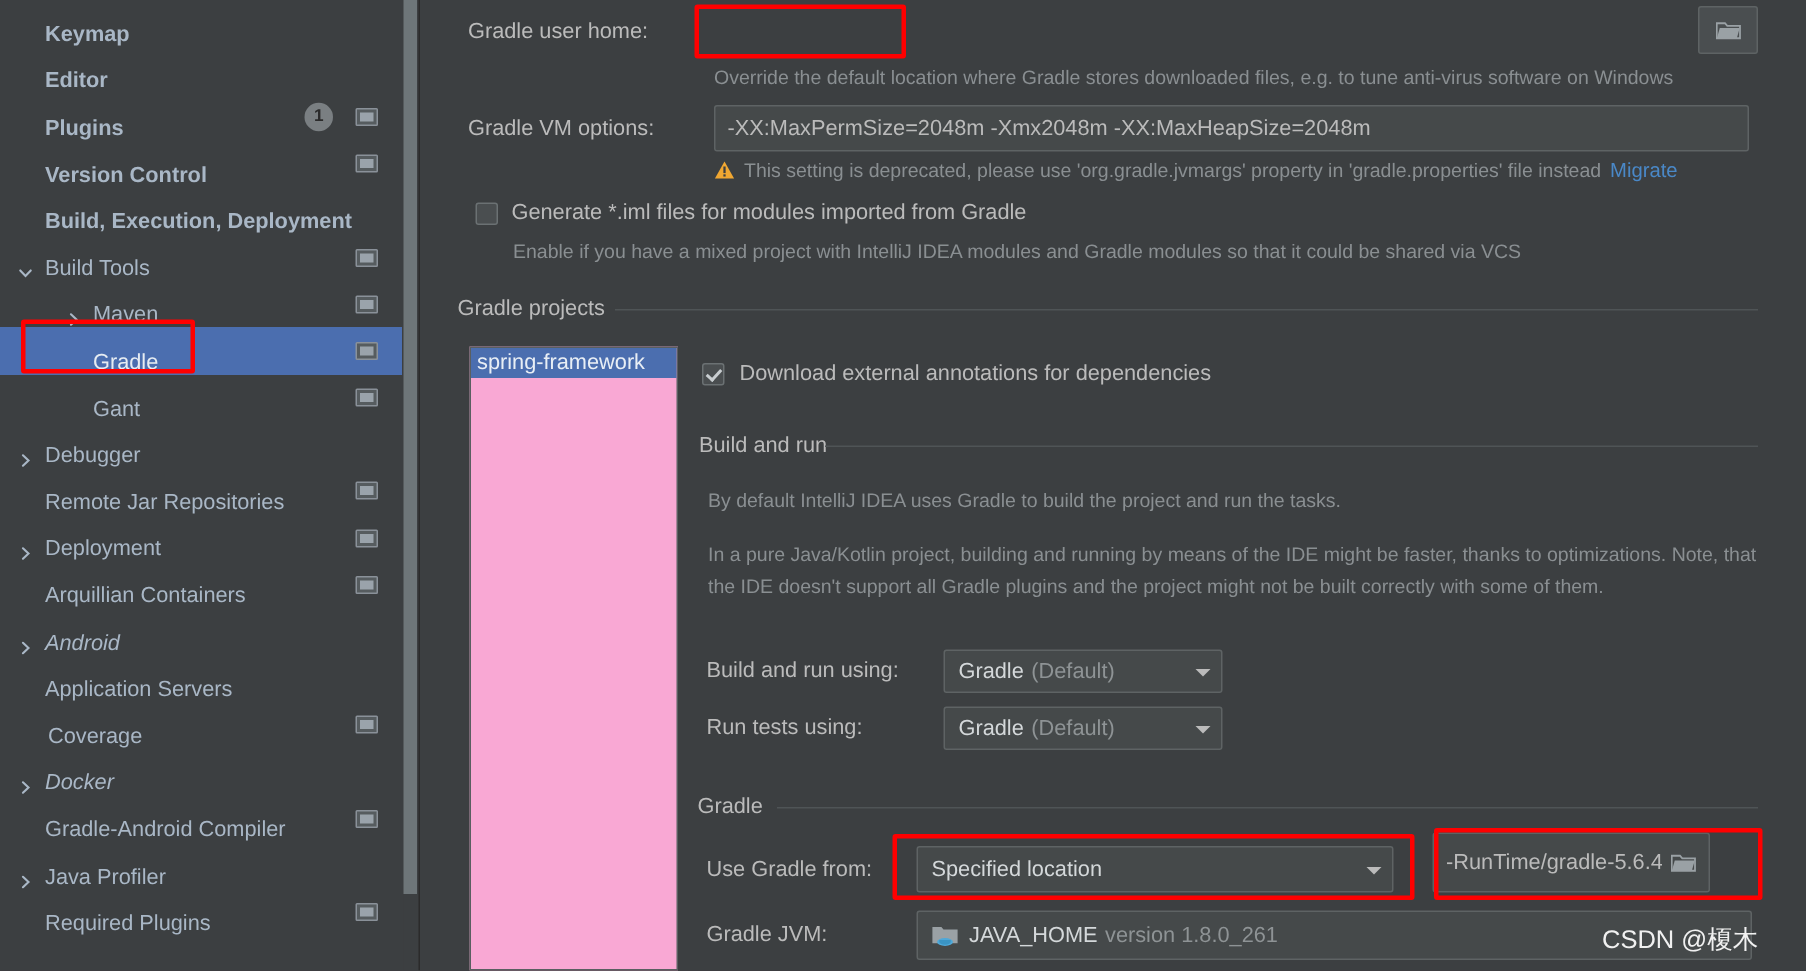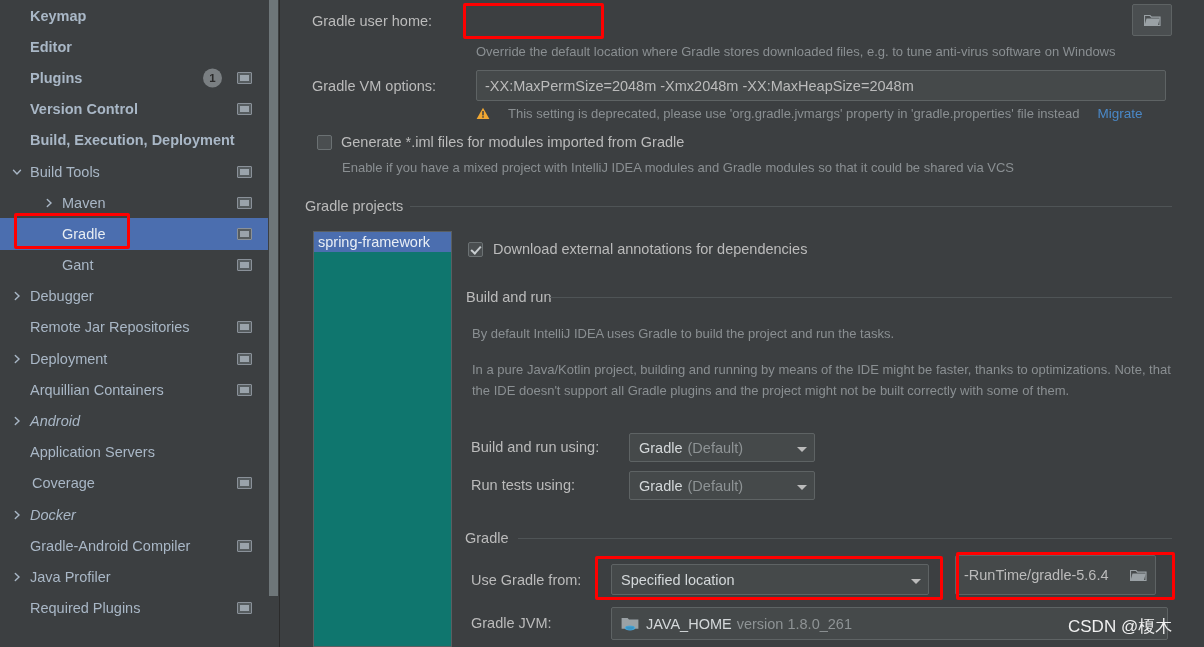--- a/index.html
+++ b/index.html
@@ -10,21 +10,21 @@
     overflow: hidden;
   }
   #root { position: relative; width: 1204px; height: 647px; }
 
   
   #sidebar {
     position: absolute; left: 0; top: 0; width: 268px; height: 647px;
     background: #3c3f41; overflow: hidden;
   }
   .side-row {
-    position: relative; height: 31.2px; display: flex; align-items: center;
+    position: relative; height: 31.2px; display: flex; align-items: flex-end;
     color: #a9b7c6; font-size: 14.5px; white-space: nowrap;
   }
   .side-row.bold { font-weight: bold; color: #bbbbbb; }
   .side-row.selected { background: #4b6eaf; }
   .side-row.selected .side-label { color: #e6ecf2; }
   .side-label { color: #a9b7c6; }
   .side-arrow {
     display: inline-block; width: 14px; text-align: center;
     color: #9aa7b0; font-size: 11px; flex: 0 0 auto;
   }
@@ -97,21 +97,21 @@
 
   .combo {
     background: #45494a; border: 1px solid #5e6364; border-radius: 2px;
     display: flex; align-items: center; padding: 0 6px 0 9px;
     color: #d4d8da; font-size: 14.5px; white-space: nowrap;
   }
   .combo .dim { color: #8e9395; margin-left: 5px; }
   .combo .caret { margin-left: auto; }
 
   .proj-list {
-    background: #0f766e; border: 1px solid #5a5f61;
+    background: #f9a8d4; border: 1px solid #5a5f61;
   }
   .proj-item {
     background: #4b6eaf; color: #e8eef5; font-size: 14.5px;
     padding: 2px 4px; white-space: nowrap;
   }
 
   .redbox {
     position: absolute; border: 3px solid #ff0000; border-radius: 2px;
     pointer-events: none;
   }
@@ -269,21 +269,21 @@
     </div>
 
     <div class="muted" style="position:absolute; left:196px; top:44px; white-space:nowrap;">Override the default location where Gradle stores downloaded files, e.g. to tune anti-virus software on Windows</div>
 
     <div style="position:absolute; left:32px; top:78px;" class="lbl">Gradle VM options:</div>
 
     <div class="field" style="position:absolute; left:196px; top:70px; width:690px; height:31px;">
       <span>-XX:MaxPermSize=2048m -Xmx2048m -XX:MaxHeapSize=2048m</span>
     </div>
 
-    <div style="position:absolute; left:196px; top:106px; display:flex; align-items:center; gap:18px;">
+    <div style="position:absolute; left:196px; top:106px; display:flex; align-items:center; gap:6px;">
       <span class="warn-tri">
         <svg viewBox="0 0 14 13" width="14" height="13">
           <path d="M7 0.7 L13.4 12 H0.6 Z" fill="#f0a732"></path>
           <rect x="6.25" y="4" width="1.5" height="4.4" fill="#3c3f41"></rect>
           <rect x="6.25" y="9.2" width="1.5" height="1.5" fill="#3c3f41"></rect>
         </svg>
       </span>
       <span class="muted">This setting is deprecated, please use 'org.gradle.jvmargs' property in 'gradle.properties' file instead</span>
       <span class="link" style="font-size:13.5px;">Migrate</span>
     </div>
@@ -341,21 +341,21 @@
     <div style="position:absolute; left:191px; top:572px;" class="lbl">Use Gradle from:</div>
     <div class="combo" style="position:absolute; left:331px; top:564px; width:318px; height:31px;">
       <span>Specified location</span>
       <span class="caret">
         <svg viewBox="0 0 12 8" width="12" height="8">
             <path d="M1 2 L6 7 L11 2 Z" fill="#bbbbbb"></path>
           </svg>
       </span>
     </div>
 
-    <div class="field" style="position:absolute; left:675px; top:555px; width:201px; height:40px; justify-content:space-between;">
+    <div class="field" style="position:absolute; left:675px; top:555px; width:185px; height:40px; justify-content:space-between;">
       <span style="white-space:nowrap; overflow:hidden;">-RunTime/gradle-5.6.4</span>
       <span class="folder-ic" style="margin-left:6px;">
         <svg viewBox="0 0 17 13" width="17" height="13">
           <path d="M0.5 1.5 h5.5 l1.5 1.7 h8.5 v8.3 h-15.5 z" fill="none" stroke="#9aa1a5" stroke-width="1.2"></path>
           <path d="M2.5 4.6 h13.3 l-1.9 6.9 h-13.3 z" fill="#9aa1a5"></path>
         </svg>
       </span>
     </div>
 
     <div style="position:absolute; left:191px; top:615px;" class="lbl">Gradle JVM:</div>

